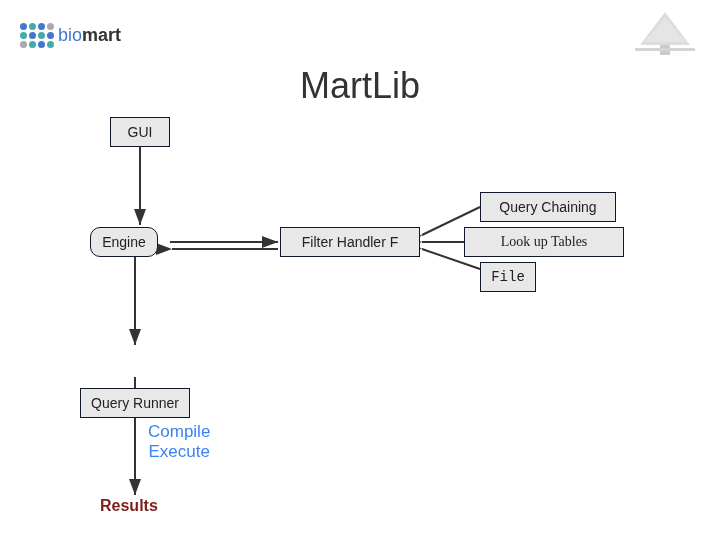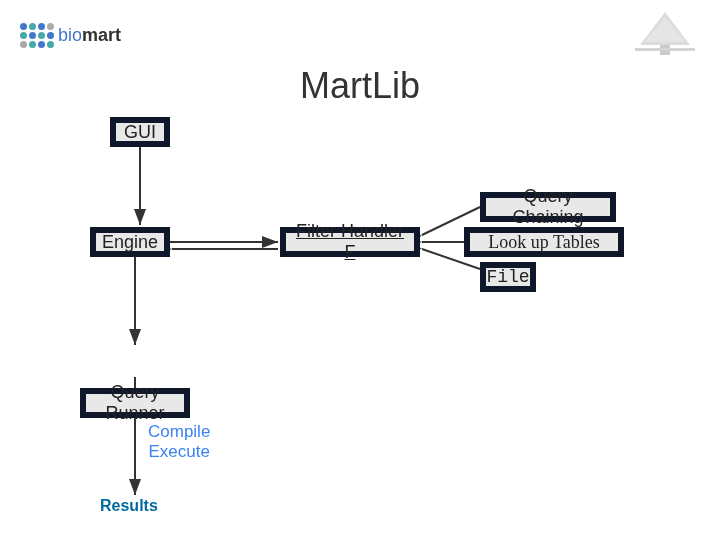--- a/index.html
+++ b/index.html
@@ -69,52 +69,52 @@
     
     .diagram {
       position: relative;
       width: 720px;
       height: 420px;
     }
 
     
     .box {
       position: absolute;
-      border: 6px solid #0f172a;
+      border: 1px solid #0f172a;
       background: #e8e8e8;
       display: flex;
       align-items: center;
       justify-content: center;
-      font-size: 18px;
+      font-size: 14px;
       font-weight: normal;
       color: #222;
       padding: 4px 8px;
       text-align: center;
     }
 
     .box-gui {
       left: 110px;
       top: 10px;
       width: 60px;
       height: 30px;
     }
 
     .box-engine {
       left: 90px;
       top: 120px;
-      width: 80px;
-      height: 30px;
+      width: 68px;
+      height: 30px;
+      border-radius: 10px;
     }
 
     .box-filter {
       left: 280px;
       top: 120px;
       width: 140px;
       height: 30px;
-      text-decoration: underline;
     }
 
     .box-query-chaining {
       left: 480px;
       top: 85px;
       width: 136px;
       height: 30px;
     }
 
     .box-lookup {
@@ -160,21 +160,21 @@
       text-align: center;
       color: #3b82f6;
     }
 
     .box-results {
       position: absolute;
       left: 100px;
       top: 390px;
       font-size: 16px;
       font-weight: bold;
-      color: #0369a1;
+      color: #7f1d1d;
     }
   </style>
 </head>
 <body>
 
 <div class="header">
   <div class="biomart-logo">
     <div class="logo-dots">
 
       <div class="dot dot-blue"></div>

